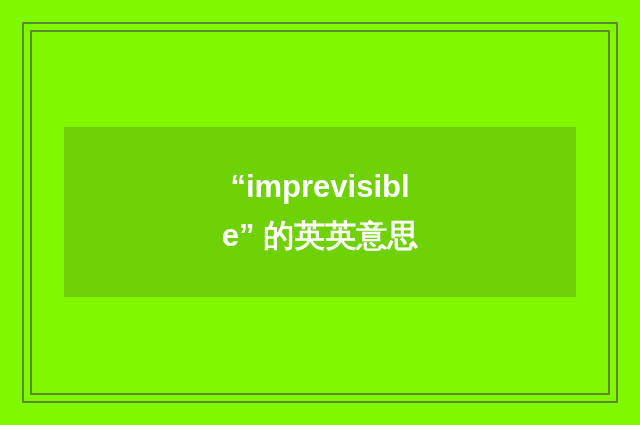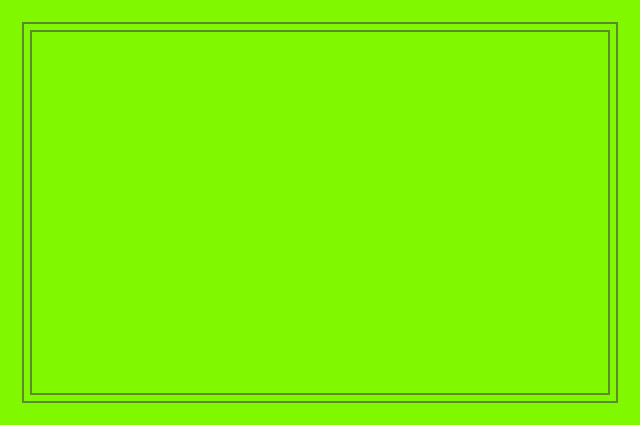--- a/index.html
+++ b/index.html
@@ -72,14 +72,17 @@
 </style>
 </head>
 <body>
 
 <div id="canvas">
 
   <div id="outer-frame"></div>
 
   <div id="inner-frame"></div>
 
+  <div id="title-panel">
+    <div id="title-text">“imprevisible” 的英英意思</div>
+  </div>
 
 </div>
 
 </body></html>

